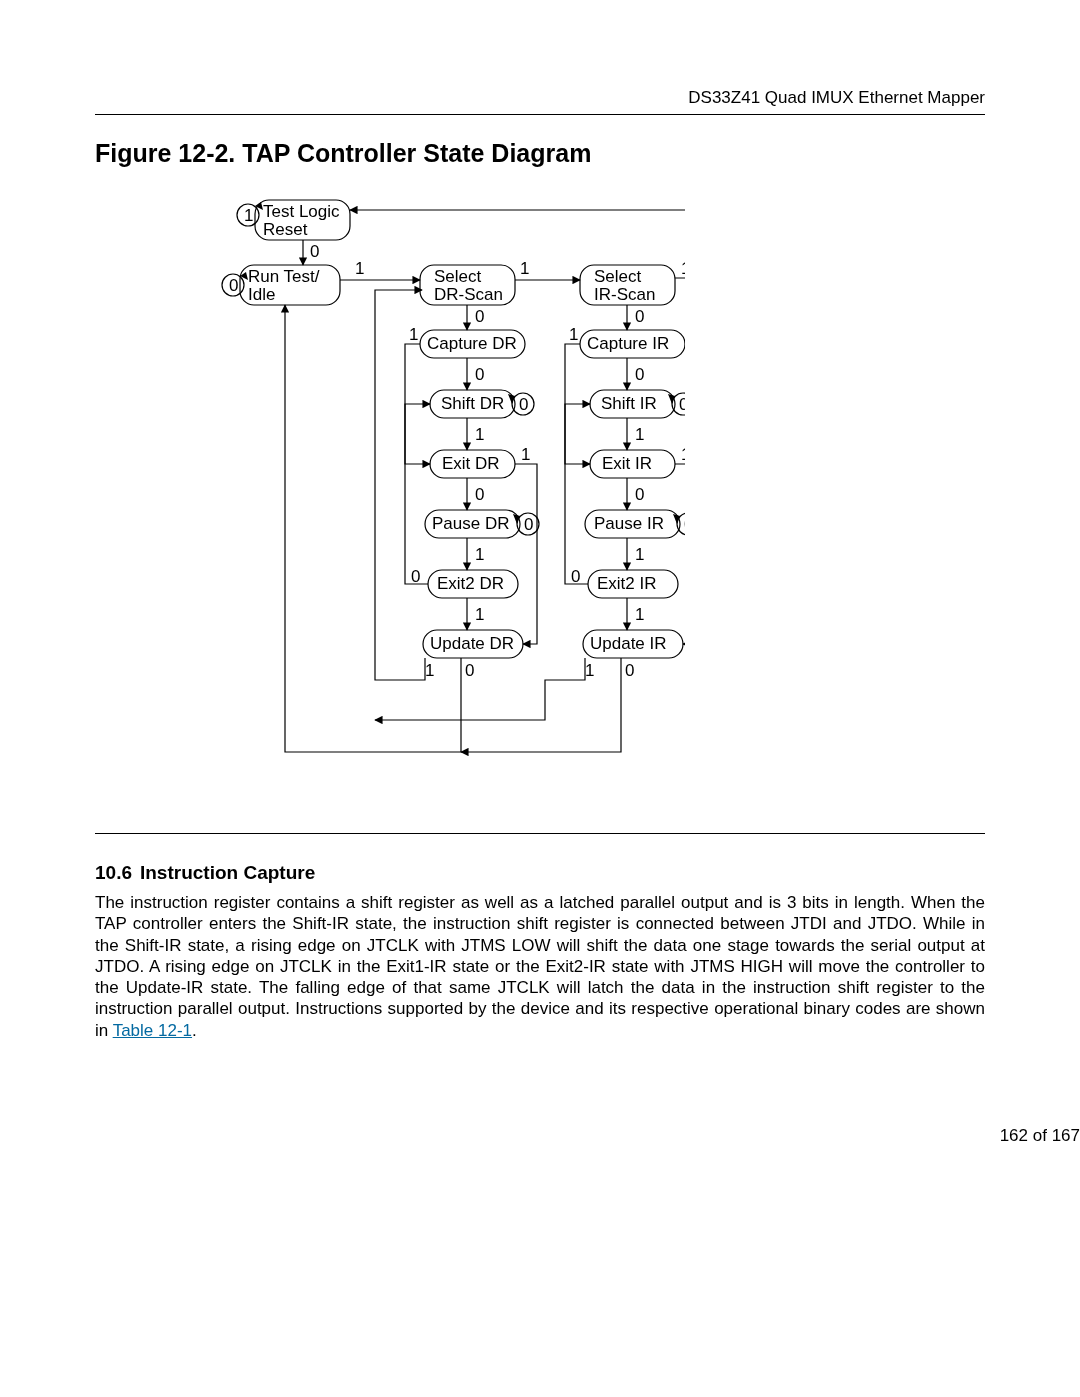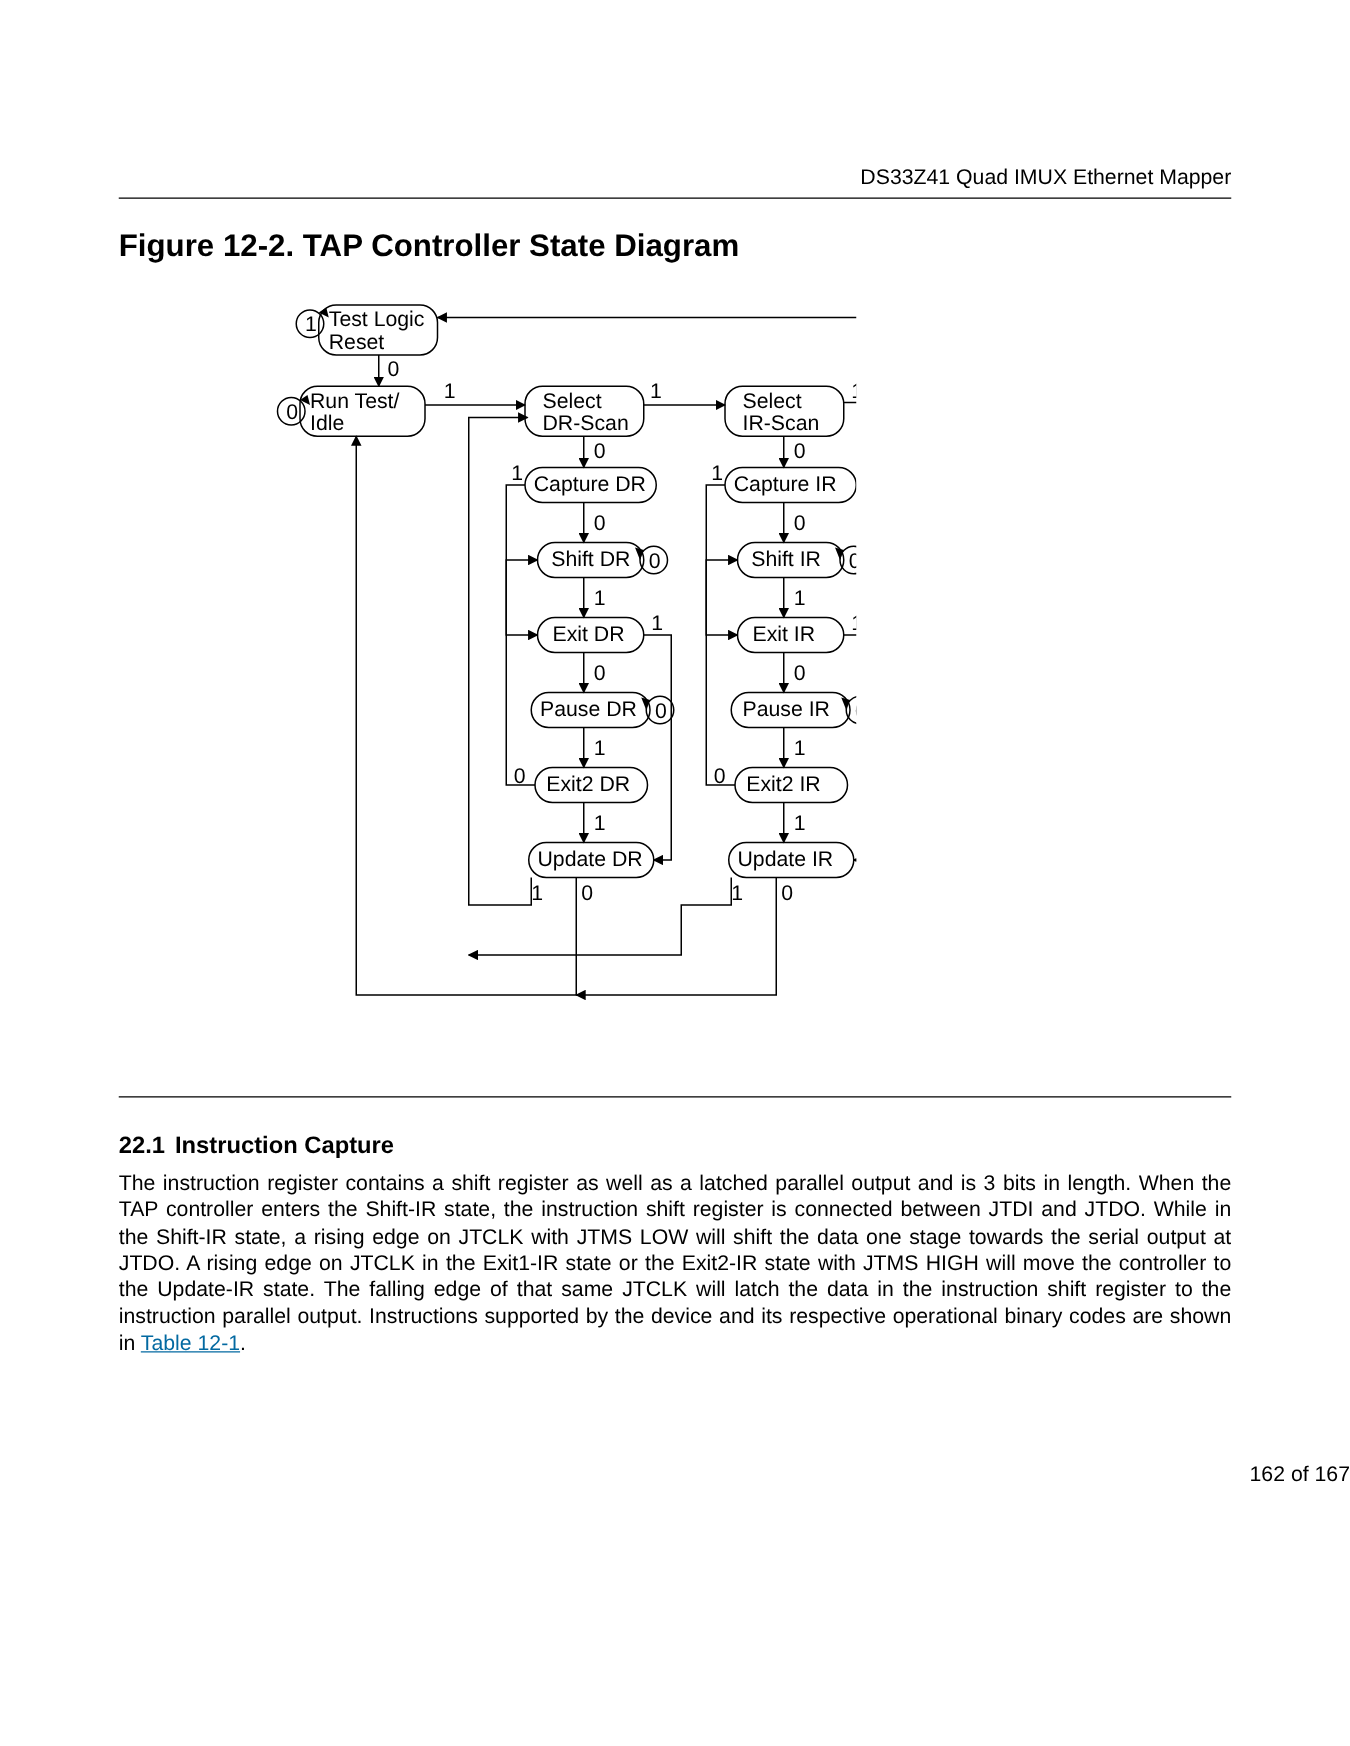--- a/index.html
+++ b/index.html
@@ -9,21 +9,20 @@
     font-family: Arial, Helvetica, sans-serif;
     color: #000;
     width: 1080px;
   }
   .page {
     width: 1080px;
     height: 1196px;
     position: relative;
     box-sizing: border-box;
     padding: 88px 95px 40px 95px;
-    margin-top: 44px;
   }
   .header-right {
     text-align: right;
     font-size: 17px;
     padding-bottom: 6px;
     border-bottom: 1px solid #000;
   }
   .fig-title {
     font-size: 25px;
     font-weight: bold;
@@ -247,21 +246,21 @@
       <text x="260" y="486">1</text>
       <text x="300" y="486">0</text>
       <text x="420" y="486">1</text>
       <text x="460" y="486">0</text>
     </svg>
   </div>
 
   <div class="caption-rule"></div>
 
   <div class="section-heading">
-    <span class="section-num">22.1</span><span>Instruction Capture</span>
+    <span class="section-num">10.6</span><span>Instruction Capture</span>
   </div>
 
   <div class="body-text">
     <span>The instruction register contains a shift register as well as a latched parallel output and is 3 bits in length. When the TAP controller enters the Shift-IR state, the instruction shift register is connected between JTDI and JTDO. While in the Shift-IR state, a rising edge on JTCLK with JTMS LOW will shift the data one stage towards the serial output at JTDO. A rising edge on JTCLK in the Exit1-IR state or the Exit2-IR state with JTMS HIGH will move the controller to the Update-IR state. The falling edge of that same JTCLK will latch the data in the instruction shift register to the instruction parallel output. Instructions supported by the device and its respective operational binary codes are shown in </span><a href="#">Table 12-1</a><span>.</span>
   </div>
 
   <div class="footer">162 of 167</div>
 </div>
 
 </body></html>

